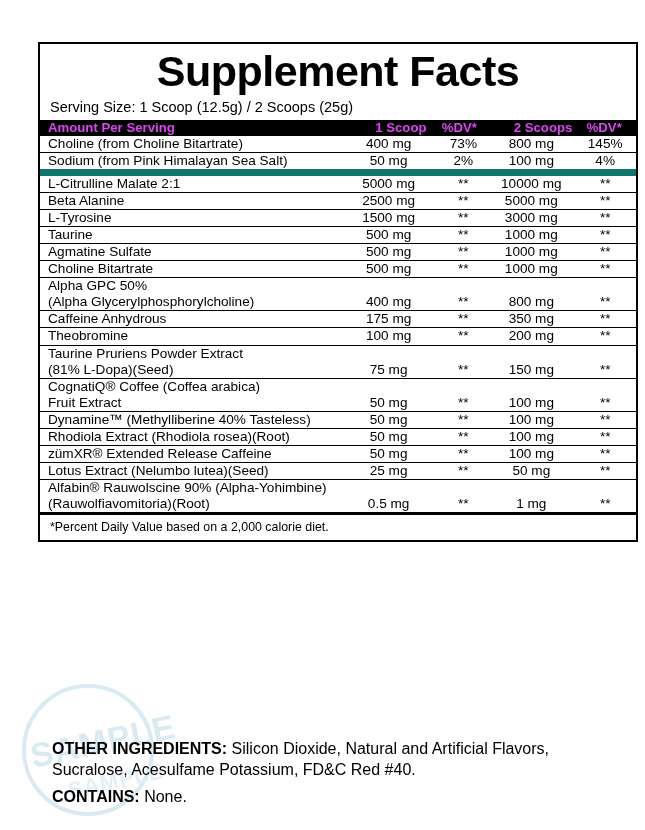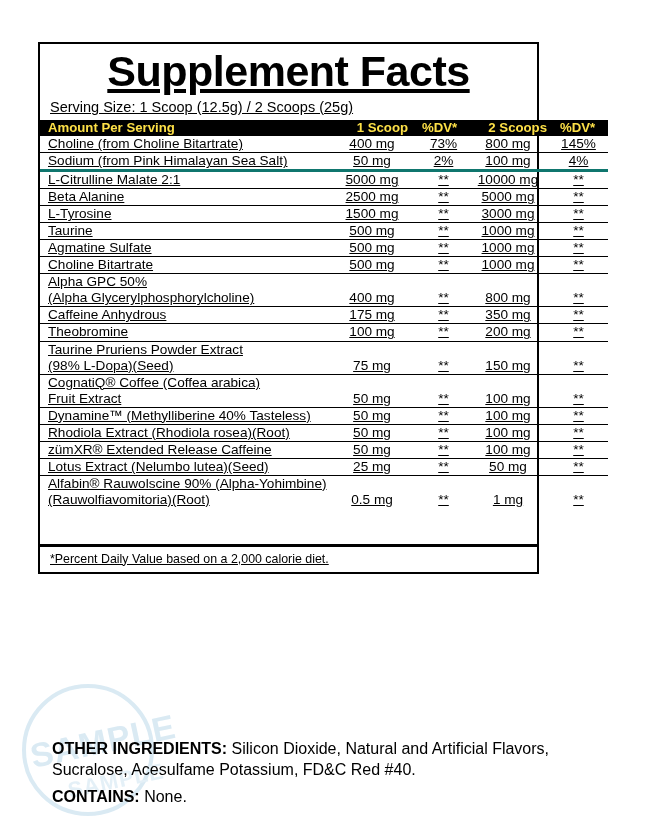--- a/index.html
+++ b/index.html
@@ -13,26 +13,25 @@
     font-family: "Liberation Sans", sans-serif;
     color: #000000;
     position: relative;
     overflow: hidden;
   }
 
   .panel {
     position: absolute;
     left: 38px;
     top: 42px;
-    width: 501px;
+    width: 600px;
     border: 2px solid #000;
     background: #fff;
     box-sizing: border-box;
     padding: 0 0 0 0;
-    text-decoration: underline;
   }
 
   .title {
     font-size: 43px;
     font-weight: bold;
     letter-spacing: -0.5px;
     text-align: center;
     line-height: 1.02;
     padding: 6px 6px 2px 6px;
     font-family: "Liberation Sans", sans-serif;
@@ -50,39 +49,39 @@
     font-size: 13.6px;
     table-layout: fixed;
   }
   table.facts td, table.facts th {
     padding: 0;
     vertical-align: bottom;
   }
 
   .hdr-row {
     background: #000;
-    color: #fde047;
+    color: #d946ef;
     font-weight: bold;
     font-size: 13.2px;
   }
   .hdr-row td {
     padding: 2px 2px 3px 2px;
     vertical-align: middle;
   }
   .hdr-name { padding-left: 8px !important; text-align: left; }
   .hdr-num { text-align: right; padding-right: 8px !important; }
   .hdr-dv  { text-align: center; padding-right: 8px !important; }
 
   .ing-row td {
     border-top: 1px solid #000;
     padding: 3px 2px 3px 2px;
     line-height: 1.18;
   }
   .ing-row.thick td {
-    border-top: 3px solid #0f766e;
+    border-top: 7px solid #0f766e;
   }
   .ing-row td.name {
     text-align: left;
     padding-left: 8px;
   }
   .ing-row td.num {
     text-align: center;
     padding-right: 10px;
     white-space: nowrap;
   }
@@ -96,21 +95,20 @@
     padding-right: 6px;
   }
 
   .sub { display: block; }
 
   .footnotes {
     border-top: 3px solid #000;
     font-size: 12.4px;
     line-height: 1.3;
     padding: 4px 8px 5px 10px;
-    margin-top: 36px;
   }
 
   .bottom {
     position: absolute;
     left: 40px;
     top: 738px;
     width: 575px;
     font-size: 16px;
     line-height: 1.32;
     margin-left: 12px;
@@ -279,21 +277,21 @@
         <td class="name">Theobromine</td>
         <td class="num">100 mg</td>
         <td class="dv">**</td>
         <td class="num">200 mg</td>
         <td class="dv2">**</td>
       </tr>
 
       <tr class="ing-row">
         <td class="name">
           <span class="sub">Taurine Pruriens Powder Extract</span>
-          <span class="sub">(98% L-Dopa)(Seed)</span>
+          <span class="sub">(81% L-Dopa)(Seed)</span>
         </td>
         <td class="num">75 mg</td>
         <td class="dv">**</td>
         <td class="num">150 mg</td>
         <td class="dv2">**</td>
       </tr>
 
       <tr class="ing-row">
         <td class="name">
           <span class="sub">CognatiQ® Coffee (Coffea arabica)</span>

